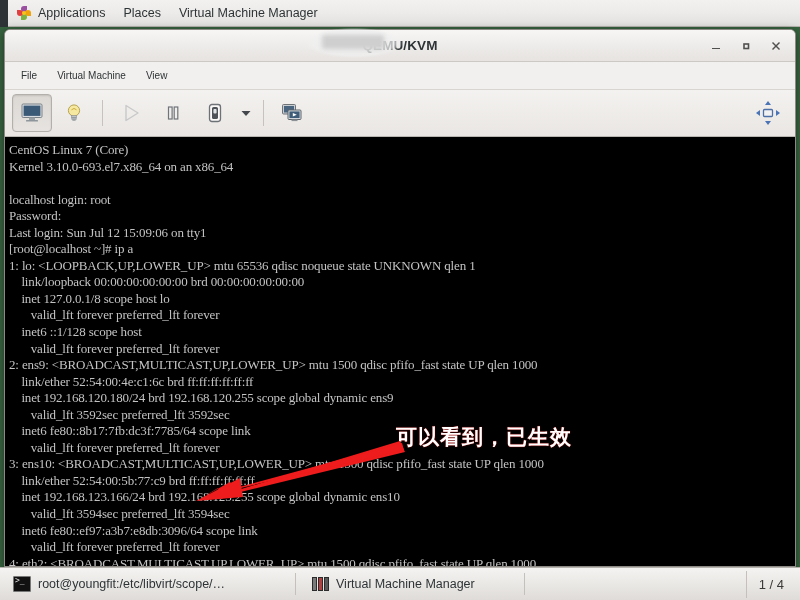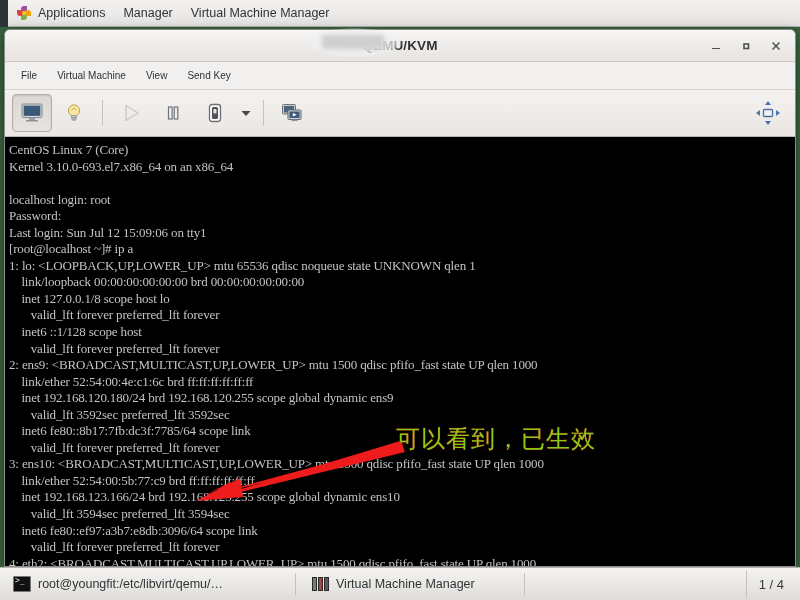--- a/index.html
+++ b/index.html
@@ -126,21 +126,21 @@
     color:#c3c3c3;
     white-space:pre;
     letter-spacing:-0.15px;
   }
   .term div{height:16.55px;}
 
   
   .anno{position:absolute;left:0;top:0;width:800px;height:600px;pointer-events:none;}
   .anno-text{
     position:absolute;left:396px;top:423px;
-    color:#84cc16;font-size:24px;font-weight:normal;
+    color:#ffffff;font-size:21px;font-weight:bold;
     font-family:"DejaVu Sans","Liberation Sans",sans-serif;
     white-space:nowrap;letter-spacing:1px;
     text-shadow:0 0 1px #fe0000;
   }
 
   
   .taskbar{
     position:absolute;left:0;bottom:0;width:800px;height:33px;
     background:linear-gradient(to bottom,#f4f3f1 0%,#e9e7e4 55%,#dedbd8 100%);
     border-top:1px solid #b6b2ad;
@@ -203,21 +203,21 @@
           <i class="pw1"></i>
             <i class="pw2"></i>
             <i class="pw3"></i>
             <i class="pw4"></i>
             <span class="pwc"></span>
         </span>
         <span>Applications</span>
       </div>
 
       <div class="panel-item">
-        <span>Manager</span>
+        <span>Places</span>
       </div>
 
       <div class="panel-item">
         <span>Virtual Machine Manager</span>
       </div>
     </div>
 
     <div class="panel-spacer"></div>
 
   </div>
@@ -245,21 +245,20 @@
               <line x1="9.5" y1="2.5" x2="2.5" y2="9.5" stroke="#50514f" stroke-width="1.4"></line>
             </svg>
         </div>
       </div>
     </div>
 
     <div class="menubar">
       <div class="menuitem">File</div>
       <div class="menuitem">Virtual Machine</div>
       <div class="menuitem">View</div>
-      <div class="menuitem">Send Key</div>
     </div>
 
     <div class="toolbar">
 
       <div class="tb-btn pressed">
         <svg width="24" height="22" viewBox="0 0 24 22">
           <rect x="2" y="2" width="20" height="13.5" rx="1.2" fill="#d9dde1" stroke="#7b8287" stroke-width="1"></rect>
           <rect x="3.6" y="3.6" width="16.8" height="10.3" fill="#3b5a78"></rect>
           <rect x="9" y="15.5" width="6" height="2.6" fill="#9aa2a8"></rect>
           <rect x="6" y="18" width="12" height="1.6" rx=".6" fill="#8e969c"></rect>
@@ -345,21 +344,21 @@
       <polygon points="400,441 238,490 230,482 196,501 218,488 220,497 405,452" fill="#ee1c1c"></polygon>
       <polygon points="402,443 206,496 404,450" fill="#ee1c1c"></polygon>
       <polygon points="240,478 196,501 243,497" fill="#ee1c1c"></polygon>
     </svg>
   </div>
 
   <div class="taskbar">
 
     <div class="task t1">
       <span class="ico-term"></span>
-      <span class="task-label">root@youngfit:/etc/libvirt/qemu/…</span>
+      <span class="task-label">root@youngfit:/etc/libvirt/scope/…</span>
     </div>
 
     <div class="task-sep"></div>
 
     <div class="task t2">
       <span class="ico-vm">
           <i></i>
           <i></i>
           <i></i>
         </span>

